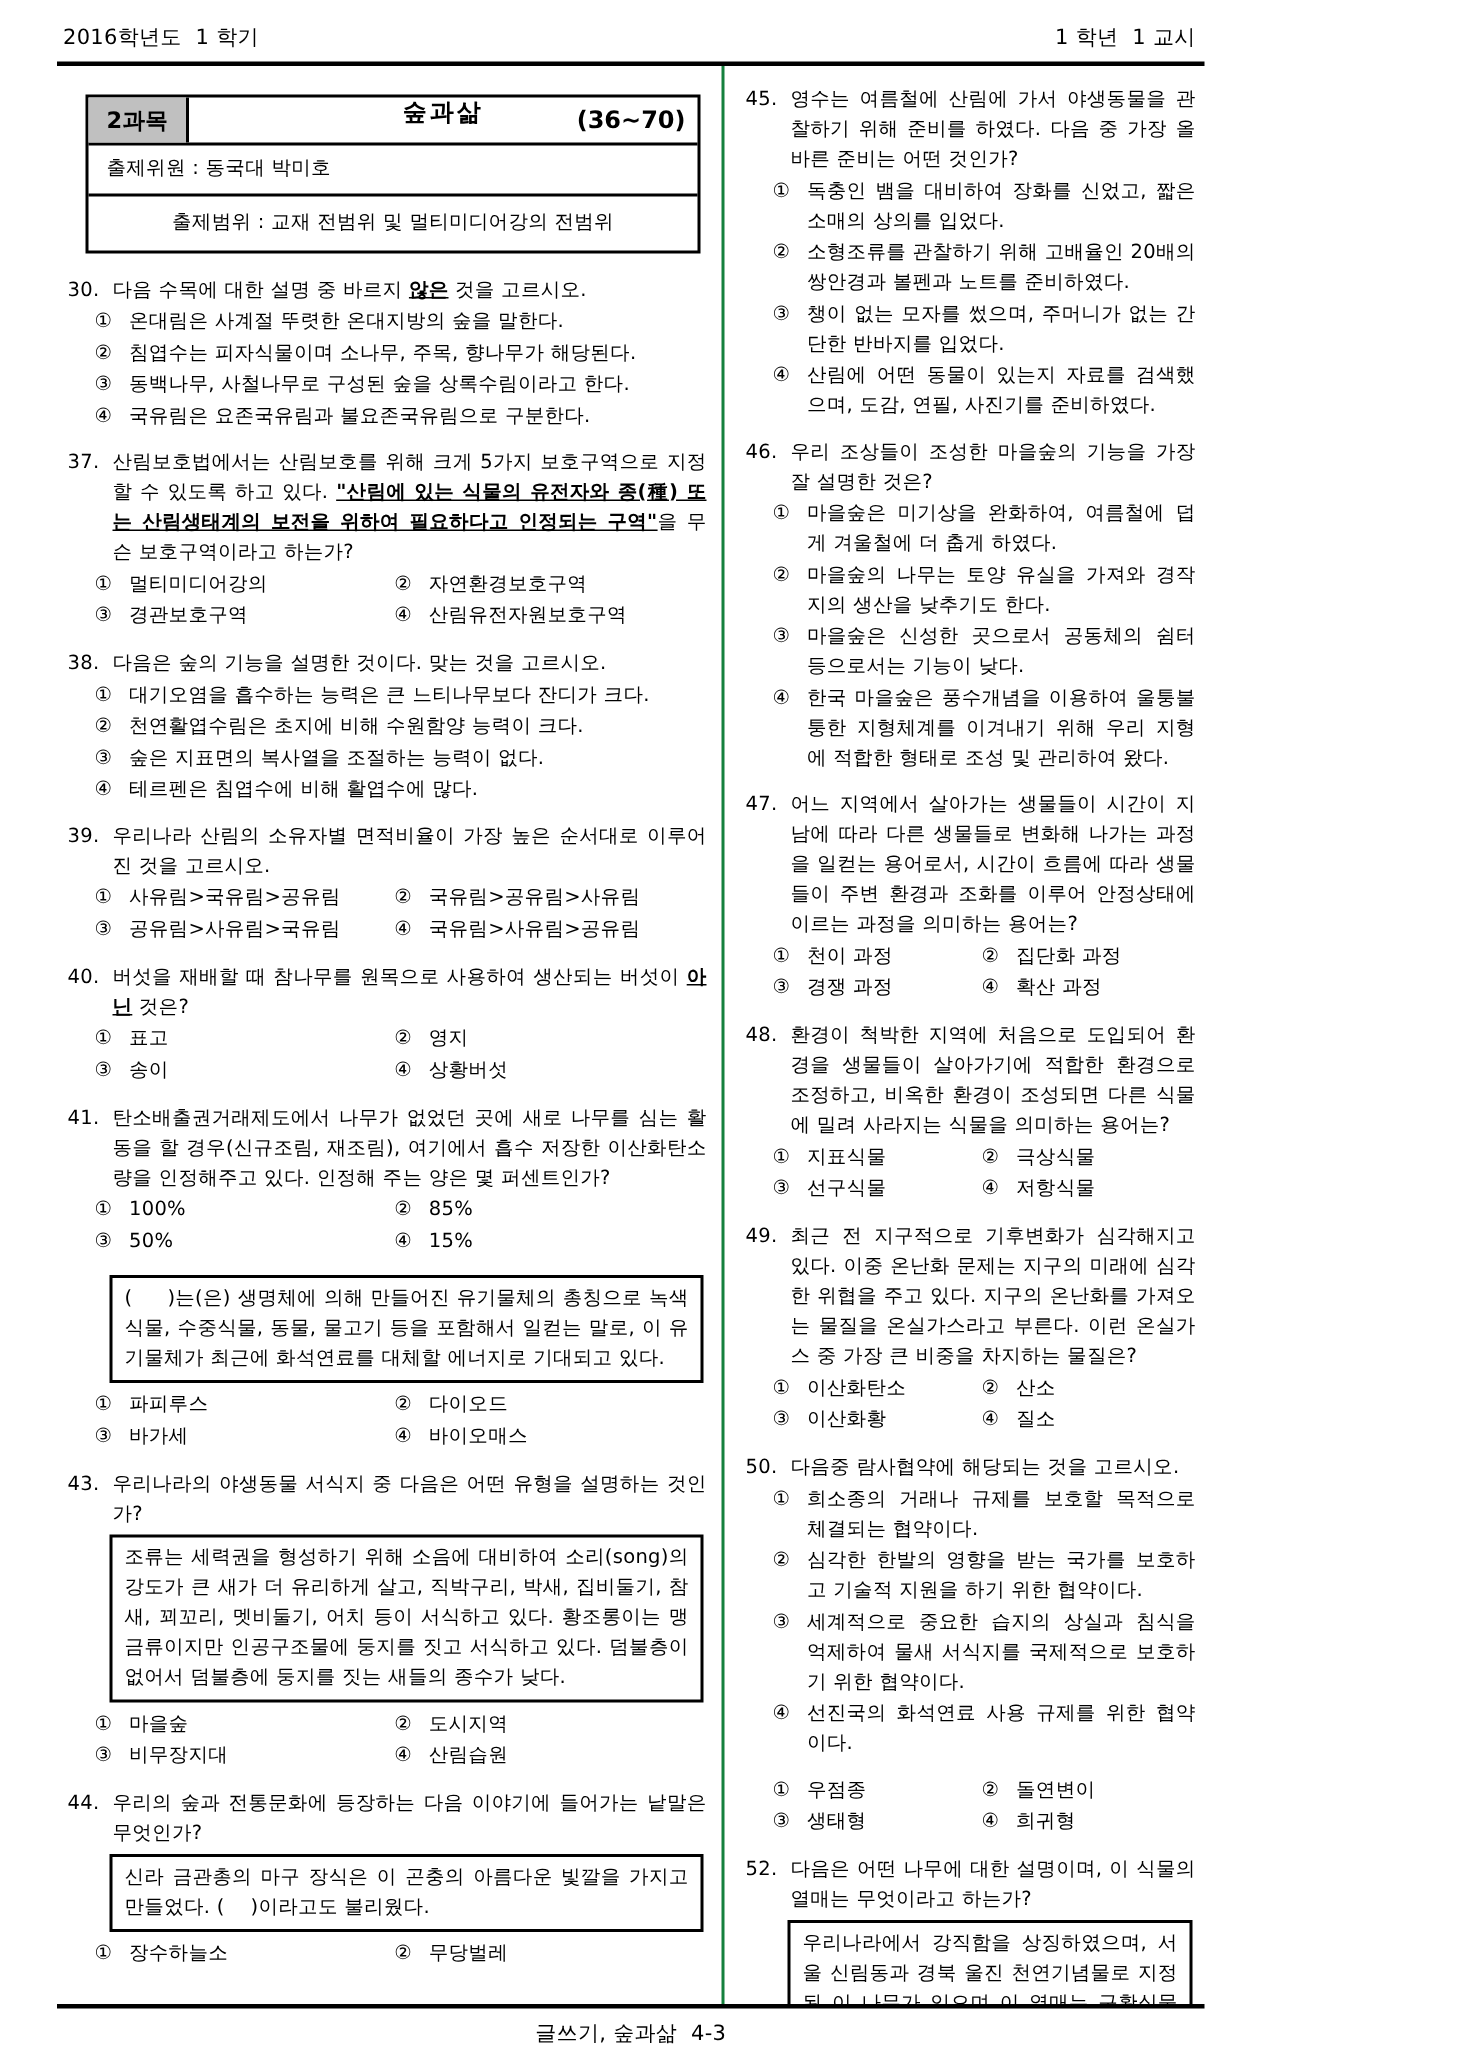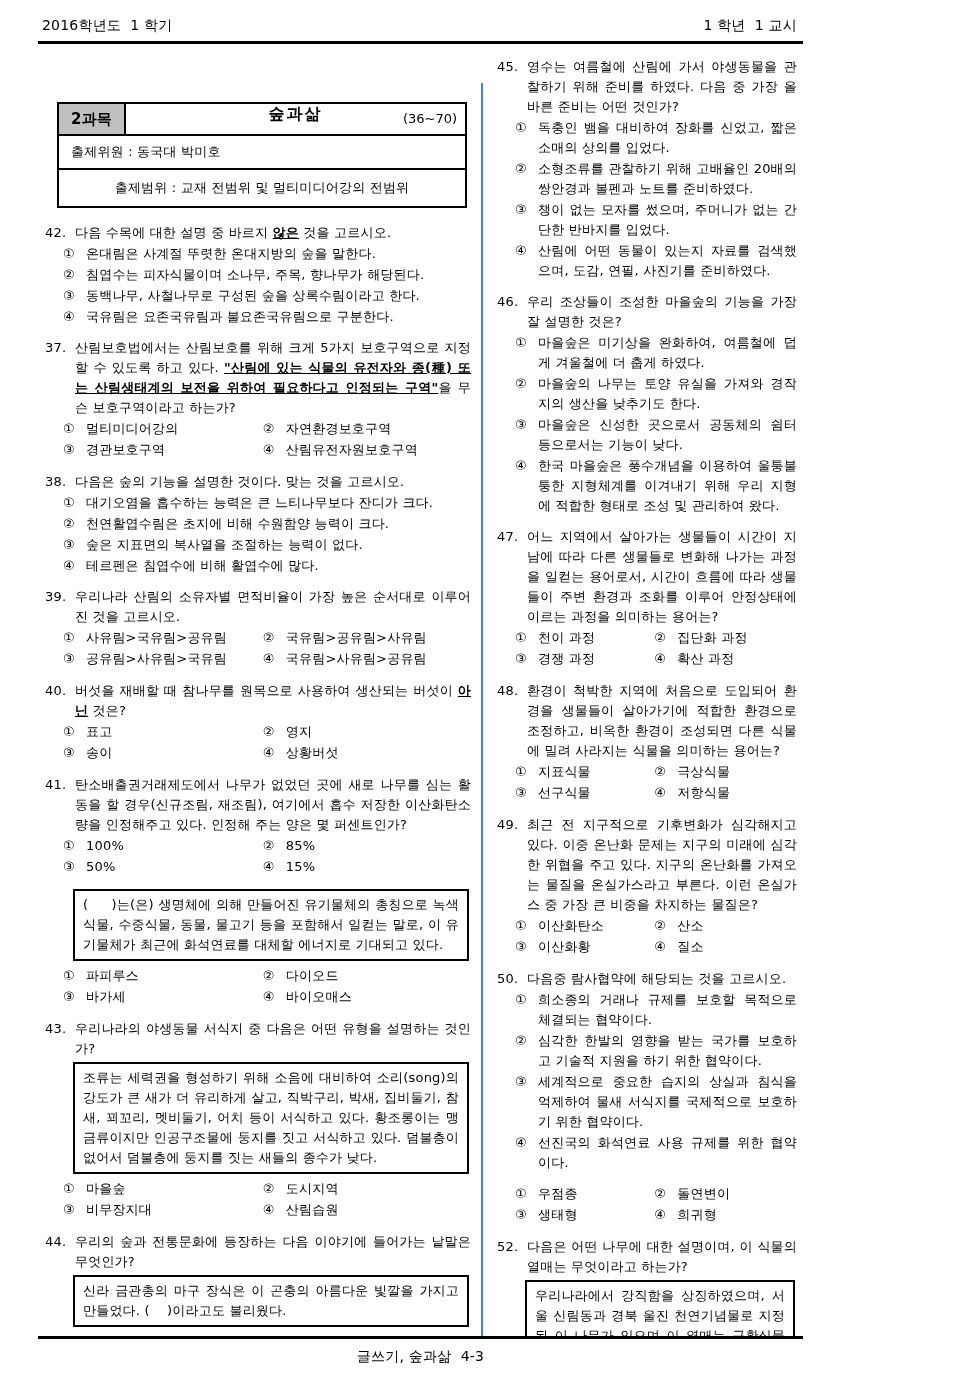--- a/index.html
+++ b/index.html
@@ -6,29 +6,29 @@
   .page{
     width:841px;height:1376px;background:#fff;color:#000;
     font-family:"DejaVu Sans",sans-serif;
     font-size:13px;line-height:20px;letter-spacing:0.2px;
     position:relative;box-sizing:border-box;overflow:hidden;
   }
   .header{display:flex;justify-content:space-between;padding:15px 44px 6px 42px;font-size:14px;}
   .rule{border-top:3px solid #000;margin:0 38px;}
   .content{display:flex;margin:0 38px;height:1292px;overflow:hidden;}
   .col{box-sizing:border-box;overflow:hidden;}
-  .col-left{width:445px;padding:19px 10px 0 7px;border-right:2px solid #3b82f6;margin-top:39px;}
+  .col-left{width:445px;padding:19px 10px 0 7px;border-right:2px solid #15803d;}
   .col-right{flex:1;padding:13px 6px 0 14px;}
 
   
   .sbox{border:2px solid #000;margin:0 4px 15px 12px;}
   .sbox-r1{display:flex;border-bottom:2px solid #000;align-items:stretch;}
   .sbox-code{border-right:2px solid #000;font-weight:bold;padding:5px 12px;font-size:15px;}
   .sbox-main{flex:1;position:relative;display:flex;align-items:flex-start;justify-content:center;font-weight:bold;font-size:16px;letter-spacing:2px;}
-  .sbox-range{position:absolute;right:8px;top:50%;transform:translateY(-50%);font-weight:normal;font-size:13px;letter-spacing:0;}
+  .sbox-range{position:absolute;right:8px;top:50%;transform:translateY(-50%);font-weight:bold;font-size:16px;letter-spacing:0;}
   .sbox-r2{border-bottom:2px solid #000;padding:6px 12px;}
   .sbox-r3{padding:8px 12px;text-align:center;}
 
   
   .q{margin-bottom:11px;}
   .q-row{display:flex;}
   .q-no{width:30px;flex:none;}
   .q-stem{flex:1;text-align:justify;}
   .bu{font-weight:bold;text-decoration:underline;}
   .qbox{border:2px solid #000;margin:3px 2px 5px 28px;padding:4px 8px;text-align:justify;}
@@ -63,21 +63,21 @@
             <span>숲과삶</span>
             <span class="sbox-range">(36~70)</span>
           </div>
         </div>
         <div class="sbox-r2">출제위원 : 동국대 박미호</div>
         <div class="sbox-r3">출제범위 : 교재 전범위 및 멀티미디어강의 전범위</div>
       </div>
       <div id="qcol-left">
           <div class="q">
             <div class="q-row">
-              <span class="q-no">42.</span>
+              <span class="q-no">30.</span>
               <div class="q-stem"><span>다음 수목에 대한 설명 중 바르지 </span><span class="bu">않은</span><span> 것을 고르시오.</span></div>
             </div>
             <div class="opts list">
               <div class="opt">
                 <span class="opt-m">①</span>
                 <span class="opt-t">온대림은 사계절 뚜렷한 온대지방의 숲을 말한다.</span>
               </div>
               <div class="opt">
                 <span class="opt-m">②</span>
                 <span class="opt-t">침엽수는 피자식물이며 소나무, 주목, 향나무가 해당된다.</span>

